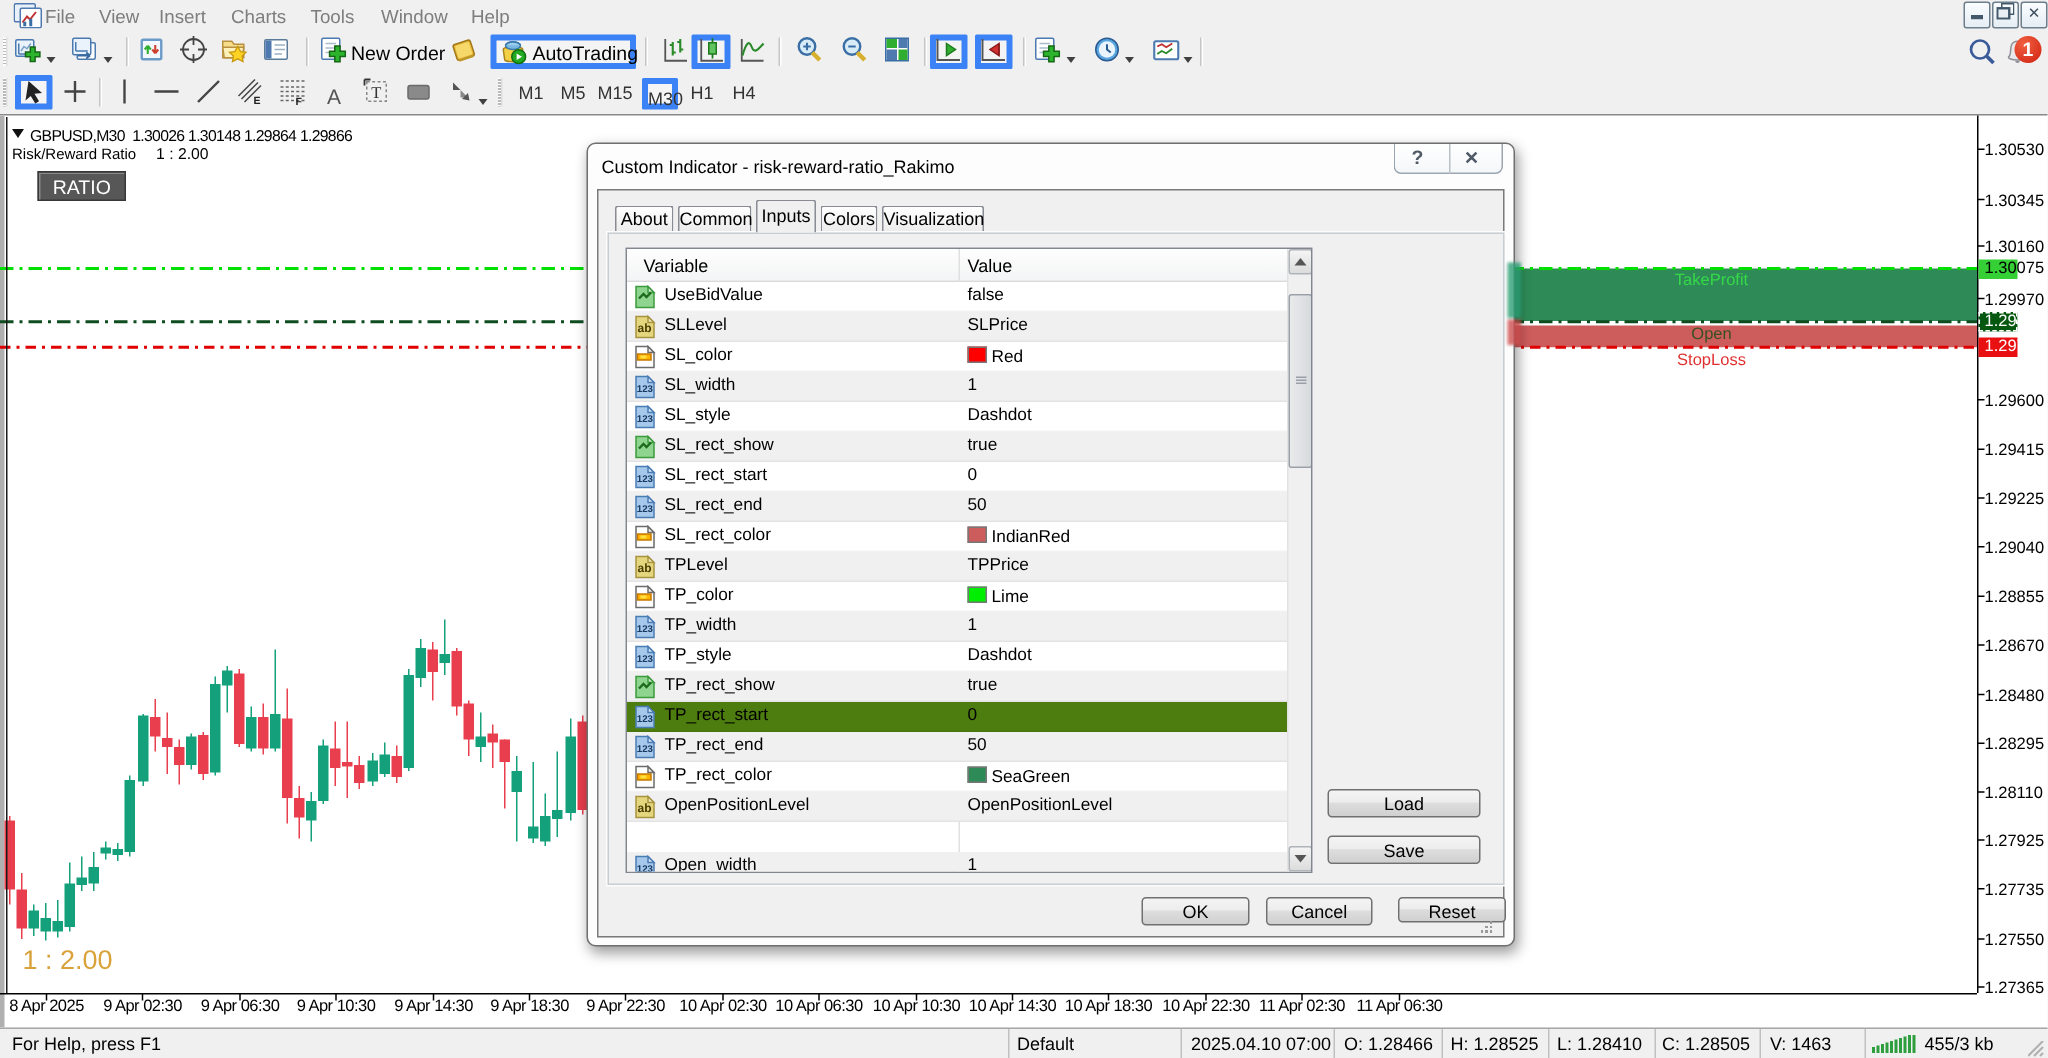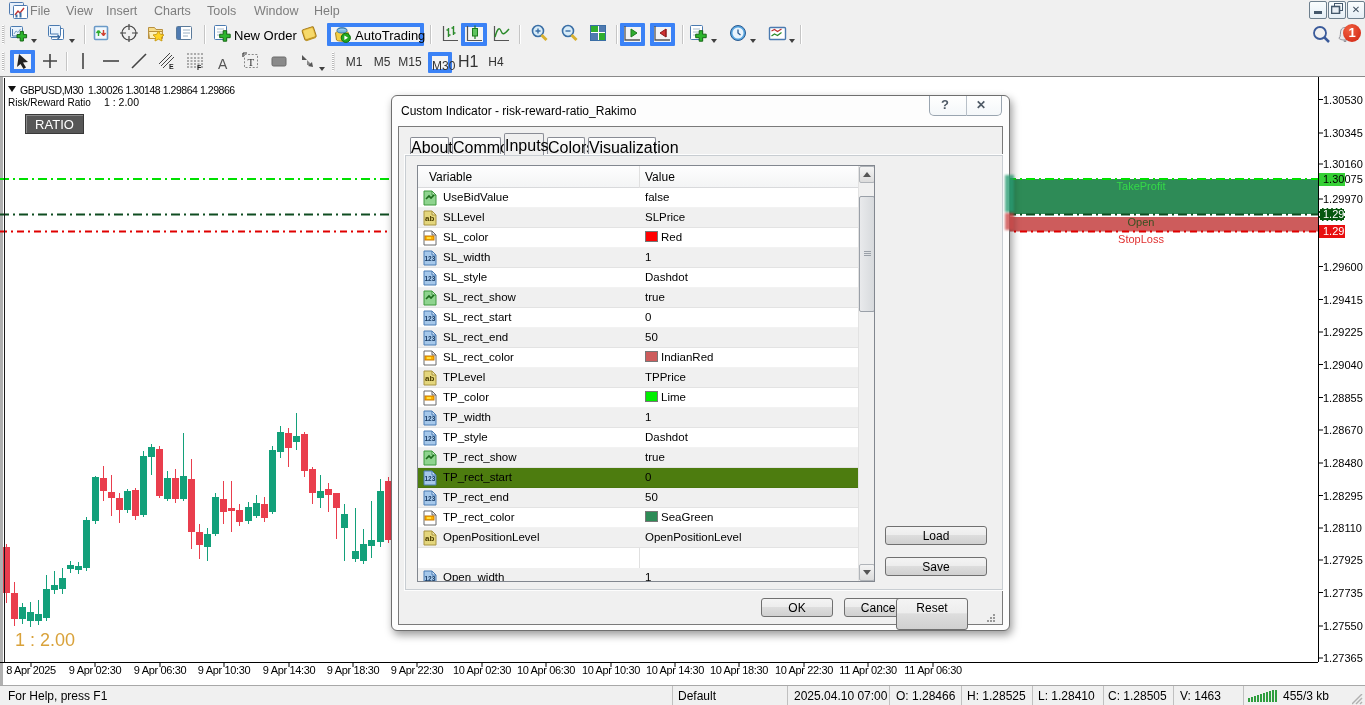--- a/index.html
+++ b/index.html
@@ -21,21 +21,21 @@
 .ax{font-family:"Liberation Sans",sans-serif;font-size:11px;fill:#000}
 .tx{letter-spacing:-0.35px}
 #ratio{position:absolute;left:25px;top:37px;width:59px;height:20px;background:#575757;border:1px solid #383838;box-shadow:inset 1px 1px 0 #8a8a8a;color:#fff;font-size:13px;text-align:center;line-height:19px}
 .plab{position:absolute;left:1319px;width:26px;height:13px;font-size:11px;line-height:13px;padding-left:4px}
 
 #dlg{z-index:5;position:absolute;left:391px;top:18px;width:619px;height:536px;background:#fdfdfd;border:1px solid #6f6f6f;border-radius:6px;box-shadow:2px 4px 9px rgba(0,0,0,.40)}
 #dlgbody{position:absolute;left:6px;top:30px;width:605px;height:499px;background:#f0f0f0;border:1px solid #7a7a7a}
 #dlgtitle{position:absolute;left:9px;top:8px;font-size:12px;color:#000}
 
 #tabs{position:absolute;left:0;top:39px;width:619px;height:21px}
-.tab{position:absolute;top:2px;height:18px;background:linear-gradient(#ffffff,#ebebeb);border:1px solid #898c95;border-bottom:none;border-radius:2px 2px 0 0;font-size:16px;color:#000;text-align:center;padding-top:1px}
+.tab{position:absolute;top:2px;height:18px;background:linear-gradient(#ffffff,#ebebeb);border:1px solid #898c95;border-bottom:none;border-radius:2px 2px 0 0;font-size:12px;color:#000;text-align:center;padding-top:1px}
 .tabactive{top:-2px;height:22px;background:#f0f0f0;z-index:3;padding-top:3px}
 #tabpage{position:absolute;left:13px;top:59px;width:598px;height:435px;background:#f0f0f0;border:1px solid #c8cdd2;box-shadow:0 0 0 1px #fdfdfd}
 #tbl{position:absolute;left:25px;top:69px;width:458px;height:417px;background:#fff;border:1px solid #82878f;overflow:hidden}
 #tblhead{position:absolute;left:0;top:0;width:456px;height:22px;background:linear-gradient(#fefefe,#f3f4f5);border-bottom:1px solid #d9dadc}
 #tblhead span{position:absolute;top:4px;font-size:12px;color:#000}
 .trow{position:absolute;left:0;width:441px;height:20px;font-size:11.5px;color:#000;box-shadow:inset 0 -1px 0 rgba(0,0,0,.05)}
 .trow{display:block}
 .ticon{position:absolute;left:4px;top:2px;width:16px;height:16px}
 .tname{position:absolute;left:25px;top:3px}
 .tval{position:absolute;left:227px;top:3px}
@@ -254,21 +254,21 @@
       <path d="M4 3l5 5H4z" fill="#555"></path>
       <path d="M9 8l5 5H9z" fill="#888"></path>
       <path d="M14 10l-4 4 5 1z" fill="#555"></path>
     </svg>
   <div class="abs" style="left:319px;top:11px"><span class="caret"></span></div>
   <div class="grip" style="left:332px"></div>
   <div class="tbtn" style="left:344px;top:4px;width:20px;height:21px;text-align:center;font-size:12px;color:#333;line-height:20px">M1</div>
   <div class="tbtn" style="left:372px;top:4px;width:20px;height:21px;text-align:center;font-size:12px;color:#333;line-height:20px">M5</div>
   <div class="tbtn" style="left:398px;top:4px;width:24px;height:21px;text-align:center;font-size:12px;color:#333;line-height:20px">M15</div>
   <div class="tbtn sel" style="left:428px;top:4px;width:24px;height:21px;text-align:center;font-size:12px;color:#333;line-height:20px">M30</div>
-  <div class="tbtn" style="left:458px;top:4px;width:20px;height:21px;text-align:center;font-size:16px;color:#333;line-height:20px">H1</div>
+  <div class="tbtn" style="left:458px;top:4px;width:20px;height:21px;text-align:center;font-size:12px;color:#333;line-height:20px">H1</div>
   <div class="tbtn" style="left:486px;top:4px;width:20px;height:21px;text-align:center;font-size:12px;color:#333;line-height:20px">H4</div>
 </div>
 
 <div id="chart">
   <svg width="1365" height="609" viewBox="0 0 1365 609">
 
     <g transform="translate(0,-76)">
     <line x1="6.5" y1="543" x2="6.5" y2="602" stroke="#e93e4d" stroke-width="1"></line>
 <rect x="3" y="546" width="7" height="46" fill="#e93e4d"></rect>
 <line x1="14.5" y1="581" x2="14.5" y2="625" stroke="#e93e4d" stroke-width="1"></line>
@@ -709,21 +709,21 @@
             <svg width="14" height="15">
               <path d="M7 10L3 5h8z" fill="#555"></path>
             </svg>
           </div>
       </div>
     </div>
     <div class="btn" style="left:493px;top:430px;width:102px;height:19px;line-height:18px">Load</div>
     <div class="btn" style="left:493px;top:461px;width:102px;height:19px;line-height:18px">Save</div>
     <div class="btn" style="left:369px;top:502px;width:72px;height:19px;line-height:18px">OK</div>
     <div class="btn" style="left:452px;top:502px;width:71px;height:19px;line-height:18px">Cancel</div>
-    <div class="btn" style="left:504px;top:502px;width:72px;height:32px;line-height:18px">Reset</div>
+    <div class="btn" style="left:540px;top:502px;width:72px;height:17px;line-height:18px">Reset</div>
     <div style="position:absolute;right:13px;bottom:7px;width:10px;height:10px;background:radial-gradient(circle 1px at 2px 8px,#999 99%,transparent),radial-gradient(circle 1px at 5px 8px,#999 99%,transparent),radial-gradient(circle 1px at 8px 8px,#999 99%,transparent),radial-gradient(circle 1px at 5px 5px,#999 99%,transparent),radial-gradient(circle 1px at 8px 5px,#999 99%,transparent),radial-gradient(circle 1px at 8px 2px,#999 99%,transparent)"></div>
   </div>
 <div style="position:absolute;left:1005px;top:98px;width:10px;height:135px;z-index:9;filter:blur(1.2px)">
     <div style="position:absolute;left:0;top:0;width:9px;height:37px;background:#2a9d74;opacity:.8"></div>
     <div style="position:absolute;left:0;top:38px;width:9px;height:17px;background:#cd4c4c;opacity:.8"></div>
   </div>
 </div>
 
 <div id="status">
   <span class="cell" style="left:8px">For Help, press F1</span>

